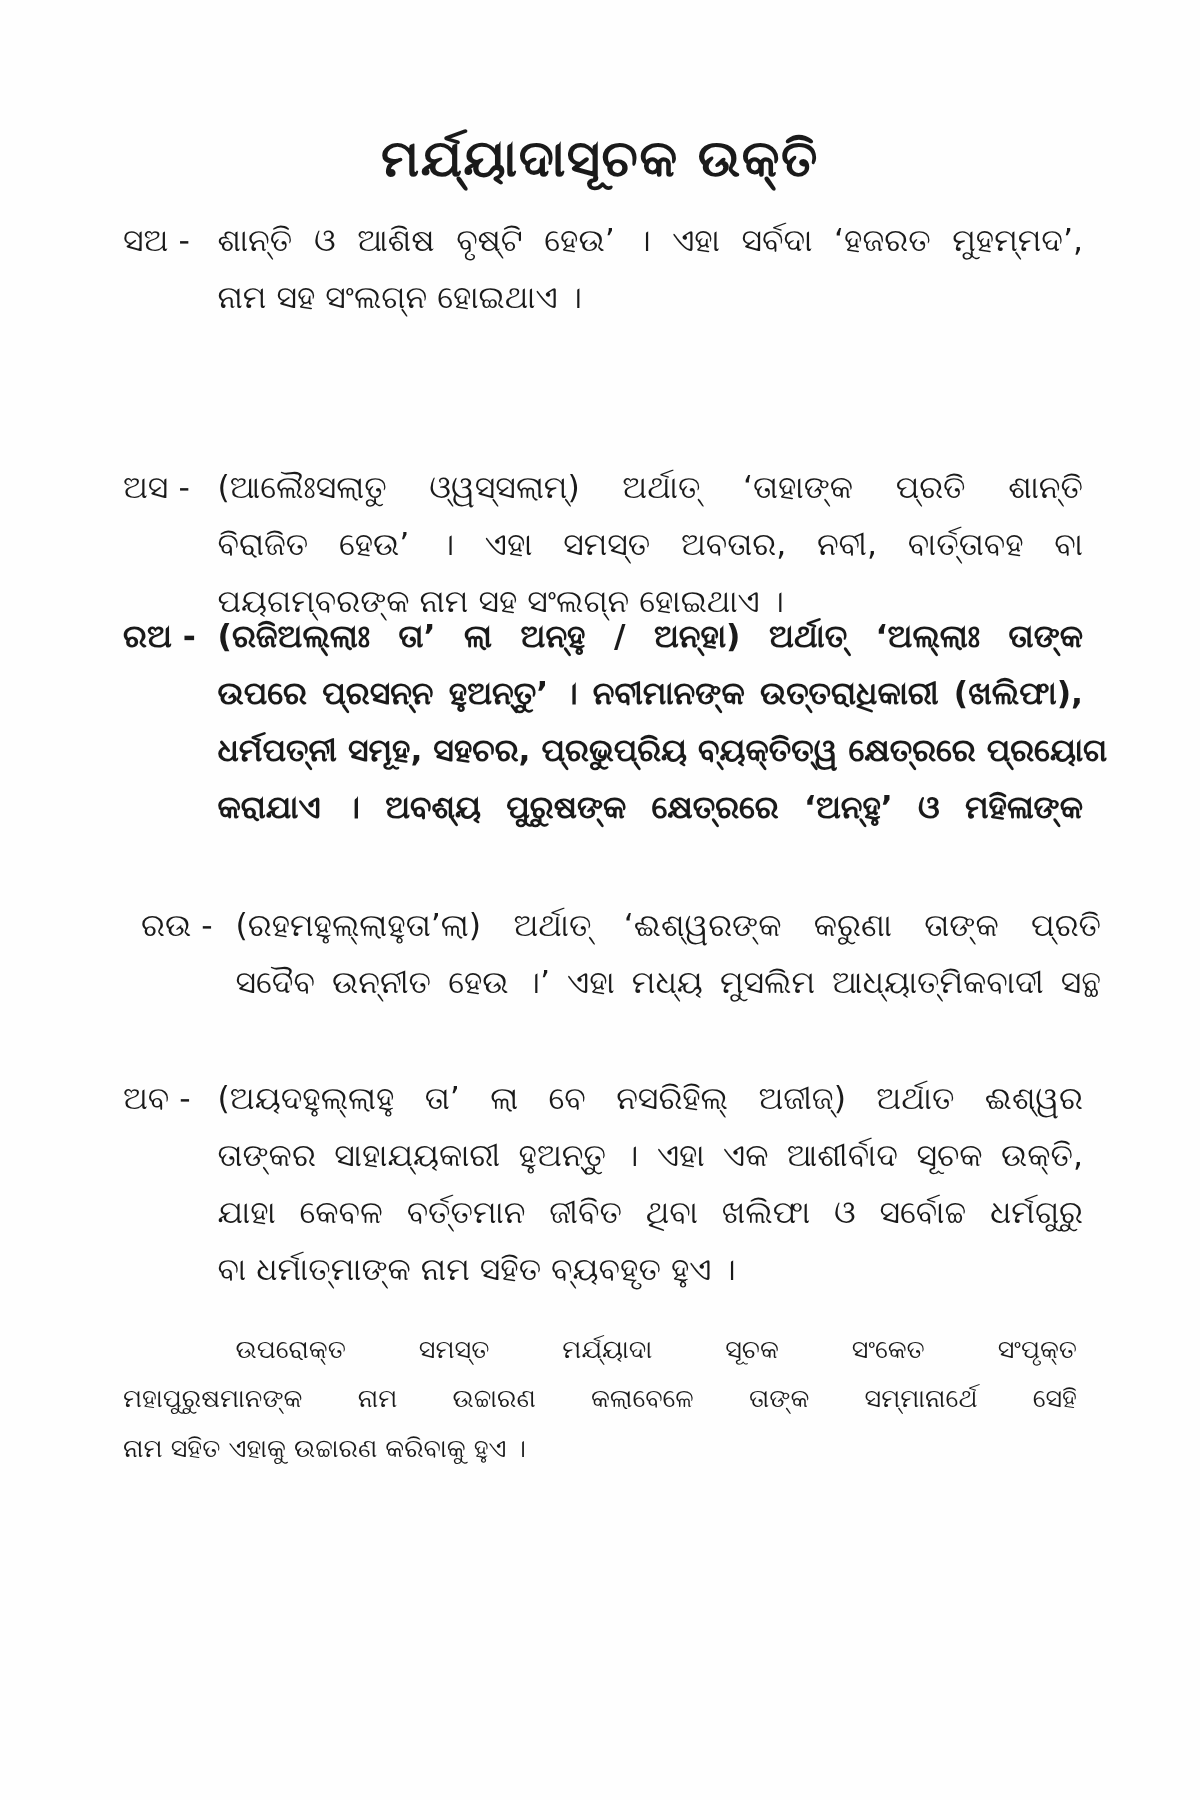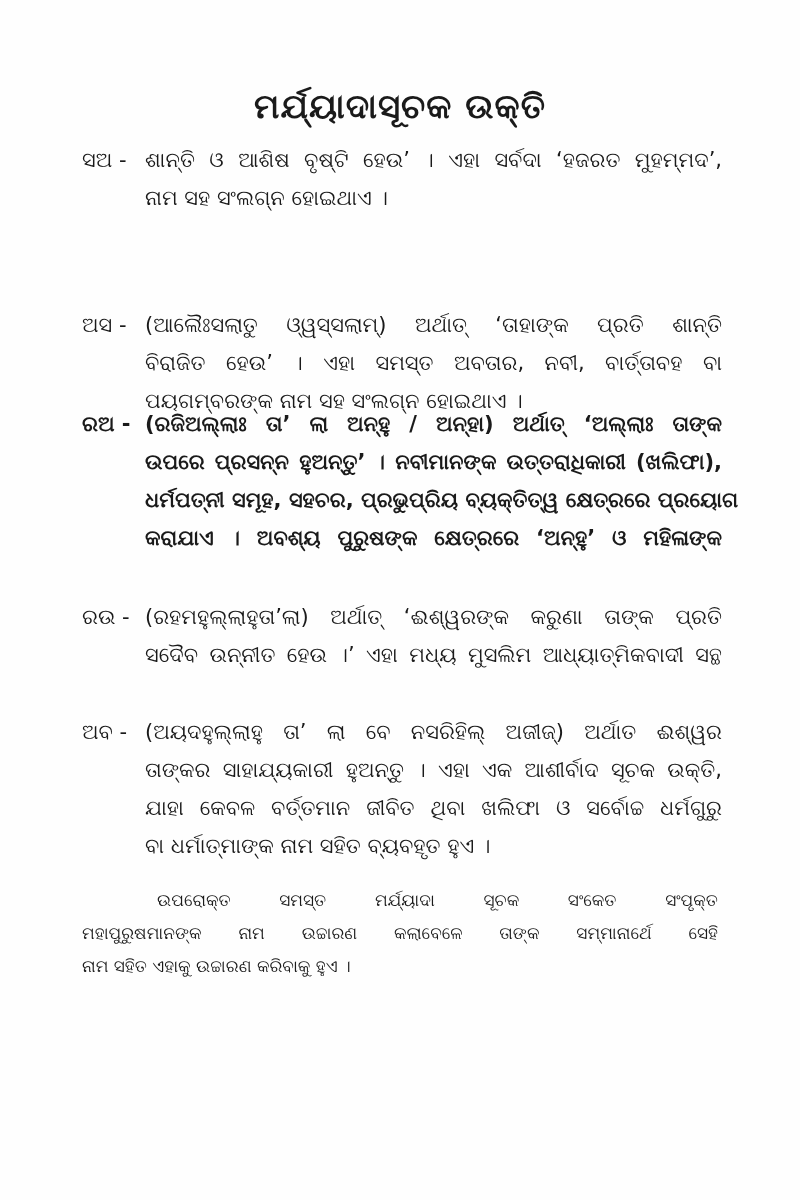--- a/index.html
+++ b/index.html
@@ -44,21 +44,21 @@
   <div class="entry" style="top:405px;font-weight:bold;">
     <span class="label">ରଅ -</span>
     <div class="body">
       <span class="line">(ରଜିଅଲ୍ଲାଃ ତା’ ଲା ଅନ୍‌ହୁ / ଅନ୍‌ହା) ଅର୍ଥାତ୍ ‘ଅଲ୍ଲାଃ ତାଙ୍କ</span>
       <span class="line">ଉପରେ ପ୍ରସନ୍ନ ହୁଅନ୍ତୁ’ । ନବୀମାନଙ୍କ ଉତ୍ତରାଧିକାରୀ (ଖଲିଫା),</span>
       <span class="line">ଧର୍ମପତ୍ନୀ ସମୂହ, ସହଚର, ପ୍ରଭୁପ୍ରିୟ ବ୍ୟକ୍ତିତ୍ୱ କ୍ଷେତ୍ରରେ ପ୍ରୟୋଗ</span>
       <span class="line">କରାଯାଏ । ଅବଶ୍ୟ ପୁରୁଷଙ୍କ କ୍ଷେତ୍ରରେ ‘ଅନ୍‌ହୁ’ ଓ ମହିଳାଙ୍କ</span>
     </div>
   </div>
 
-  <div class="entry" style="top:598px;">
+  <div class="entry" style="top:598px;margin-left:12px;">
     <span class="label">ରଉ -</span>
     <div class="body">
       <span class="line">(ରହମହୁଲ୍ଲାହୁତା’ଲା) ଅର୍ଥାତ୍ ‘ଈଶ୍ୱରଙ୍କ କରୁଣା ତାଙ୍କ ପ୍ରତି</span>
       <span class="line">ସଦୈବ ଉନ୍ନୀତ ହେଉ ।’ ଏହା ମଧ୍ୟ ମୁସଲିମ ଆଧ୍ୟାତ୍ମିକବାଦୀ ସନ୍ଥ</span>
     </div>
   </div>
 
   <div class="entry" style="top:713px;">
     <span class="label">ଅବ -</span>
     <div class="body">

